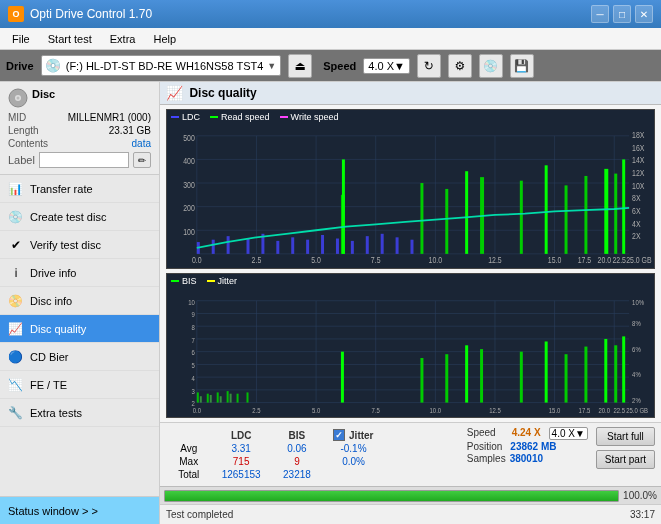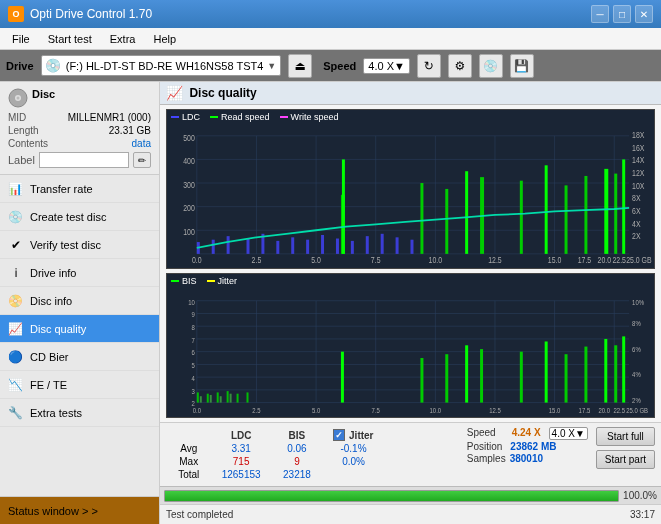--- a/index.html
+++ b/index.html
@@ -36,21 +36,21 @@
     .disc-val { color: #000; font-weight: 500; }
     .disc-val-blue { color: #0066cc; }
     .label-row { display: flex; align-items: center; gap: 4px; margin-top: 3px; border-radius: 7px; }
     .label-input { border: 1px solid #aaa; background: white; width: 90px; height: 16px; font-size: 10px; padding: 0 2px; }
 
     .nav-items { flex: 1; overflow-y: auto; }
     .nav-item { height: 28px; display: flex; align-items: center; padding: 0 8px; gap: 6px; cursor: pointer; font-size: 11px; border-bottom: 1px solid #ddd; }
     .nav-item.active { background: #3a8ee6; color: white; }
     .nav-item-icon { width: 16px; height: 16px; display: flex; align-items: center; justify-content: center; font-size: 12px; flex-shrink: 0; }
 
-    .status-window { height: 28px; display: flex; align-items: center; padding: 0 8px; gap: 4px; background: #a16207; border-top: 1px solid #ccc; font-size: 11px; cursor: pointer; }
+    .status-window { height: 28px; display: flex; align-items: center; padding: 0 8px; gap: 4px; background: #7dd3fc; border-top: 1px solid #ccc; font-size: 11px; cursor: pointer; }
 
     
     .content { flex: 1; background: #f5f5f5; display: flex; flex-direction: column; }
     .content-header { background: #e0e8f0; border-bottom: 1px solid #bbb; padding: 3px 6px; display: flex; align-items: center; gap: 6px; }
     .content-title-icon { color: #3a7bd5; font-size: 14px; }
     .content-title { font-size: 12px; font-weight: bold; }
 
     
     .charts { flex: 1; padding: 4px 6px; display: flex; flex-direction: column; gap: 4px; }
     .chart-container { flex: 1; background: #1a2535; border: 1px solid #444; position: relative; }

